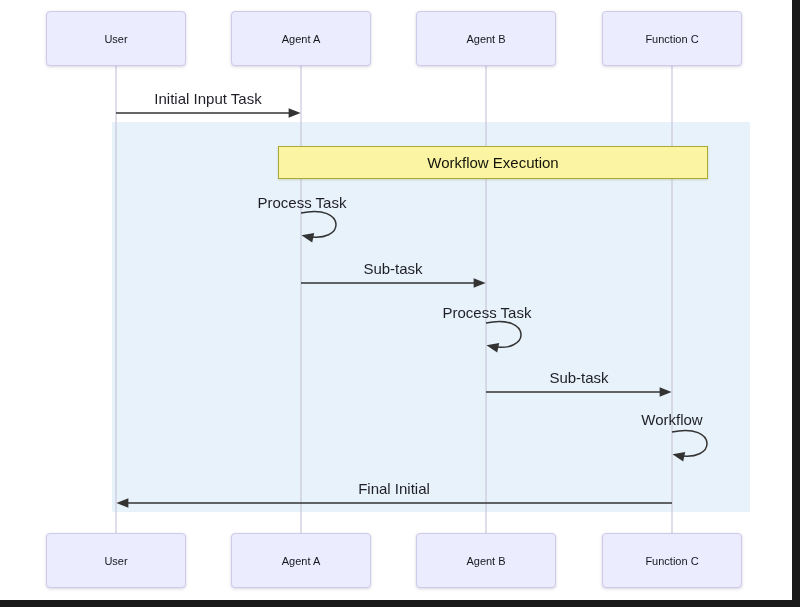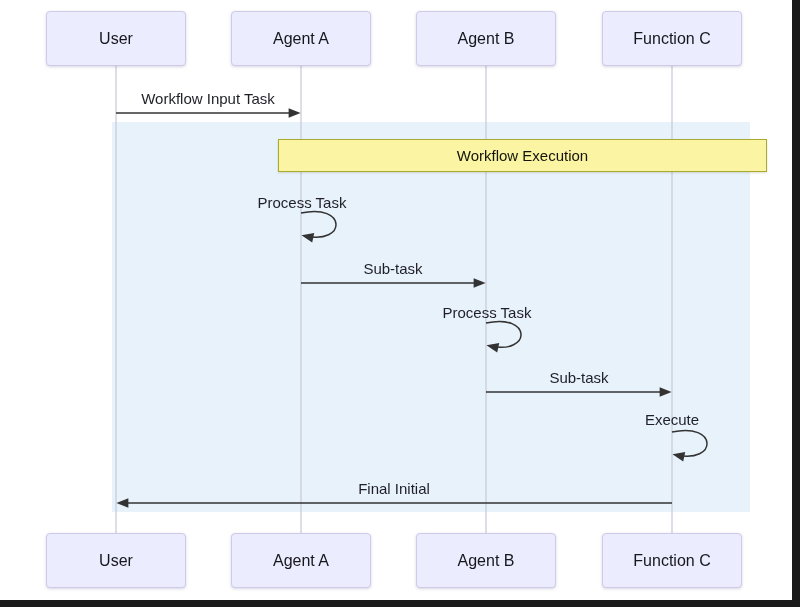--- a/index.html
+++ b/index.html
@@ -16,37 +16,37 @@
     position: absolute;
     width: 140px;
     height: 55px;
     background: #ECECFF;
     border: 1px solid #CFC9EA;
     border-radius: 4px;
     box-shadow: 0 1px 3px rgba(90, 90, 140, 0.25);
     display: flex;
     align-items: center;
     justify-content: center;
-    font-size: 16px;
+    font-size: 11px;
     color: #16161D;
     box-sizing: border-box;
   }
   .msg {
     position: absolute;
     transform: translateX(-50%);
     white-space: nowrap;
     font-size: 15px;
     line-height: 19px;
     color: #1F1F28;
   }
   .note {
     position: absolute;
     left: 278px;
-    top: 139px;
-    width: 489px;
+    top: 146px;
+    width: 430px;
     height: 33px;
     background: #FBF5A3;
     border: 1px solid #AAAA33;
     box-sizing: border-box;
     display: flex;
     align-items: center;
     justify-content: center;
     font-size: 15px;
     color: #14140A;
     box-shadow: 0 1px 2px rgba(120, 120, 60, 0.25);
@@ -98,23 +98,23 @@
   <div class="actor" style="left:46px;  top:11px;">User</div>
   <div class="actor" style="left:231px; top:11px;">Agent A</div>
   <div class="actor" style="left:416px; top:11px;">Agent B</div>
   <div class="actor" style="left:602px; top:11px;">Function C</div>
 
   <div class="actor" style="left:46px;  top:533px;">User</div>
   <div class="actor" style="left:231px; top:533px;">Agent A</div>
   <div class="actor" style="left:416px; top:533px;">Agent B</div>
   <div class="actor" style="left:602px; top:533px;">Function C</div>
 
-  <div class="msg" style="left:208px; top:89px;">Workflow Input Task</div>
+  <div class="msg" style="left:208px; top:89px;">Initial Input Task</div>
   <div class="msg" style="left:302px; top:193px;">Process Task</div>
   <div class="msg" style="left:393px; top:259px;">Sub-task</div>
   <div class="msg" style="left:487px; top:303px;">Process Task</div>
   <div class="msg" style="left:579px; top:368px;">Sub-task</div>
-  <div class="msg" style="left:672px; top:410px;">Execute</div>
+  <div class="msg" style="left:672px; top:410px;">Workflow</div>
   <div class="msg" style="left:394px; top:479px;">Final Initial</div>
 
   <div class="frame-right"></div>
   <div class="frame-bottom"></div>
 </div>
 
 </body></html>

